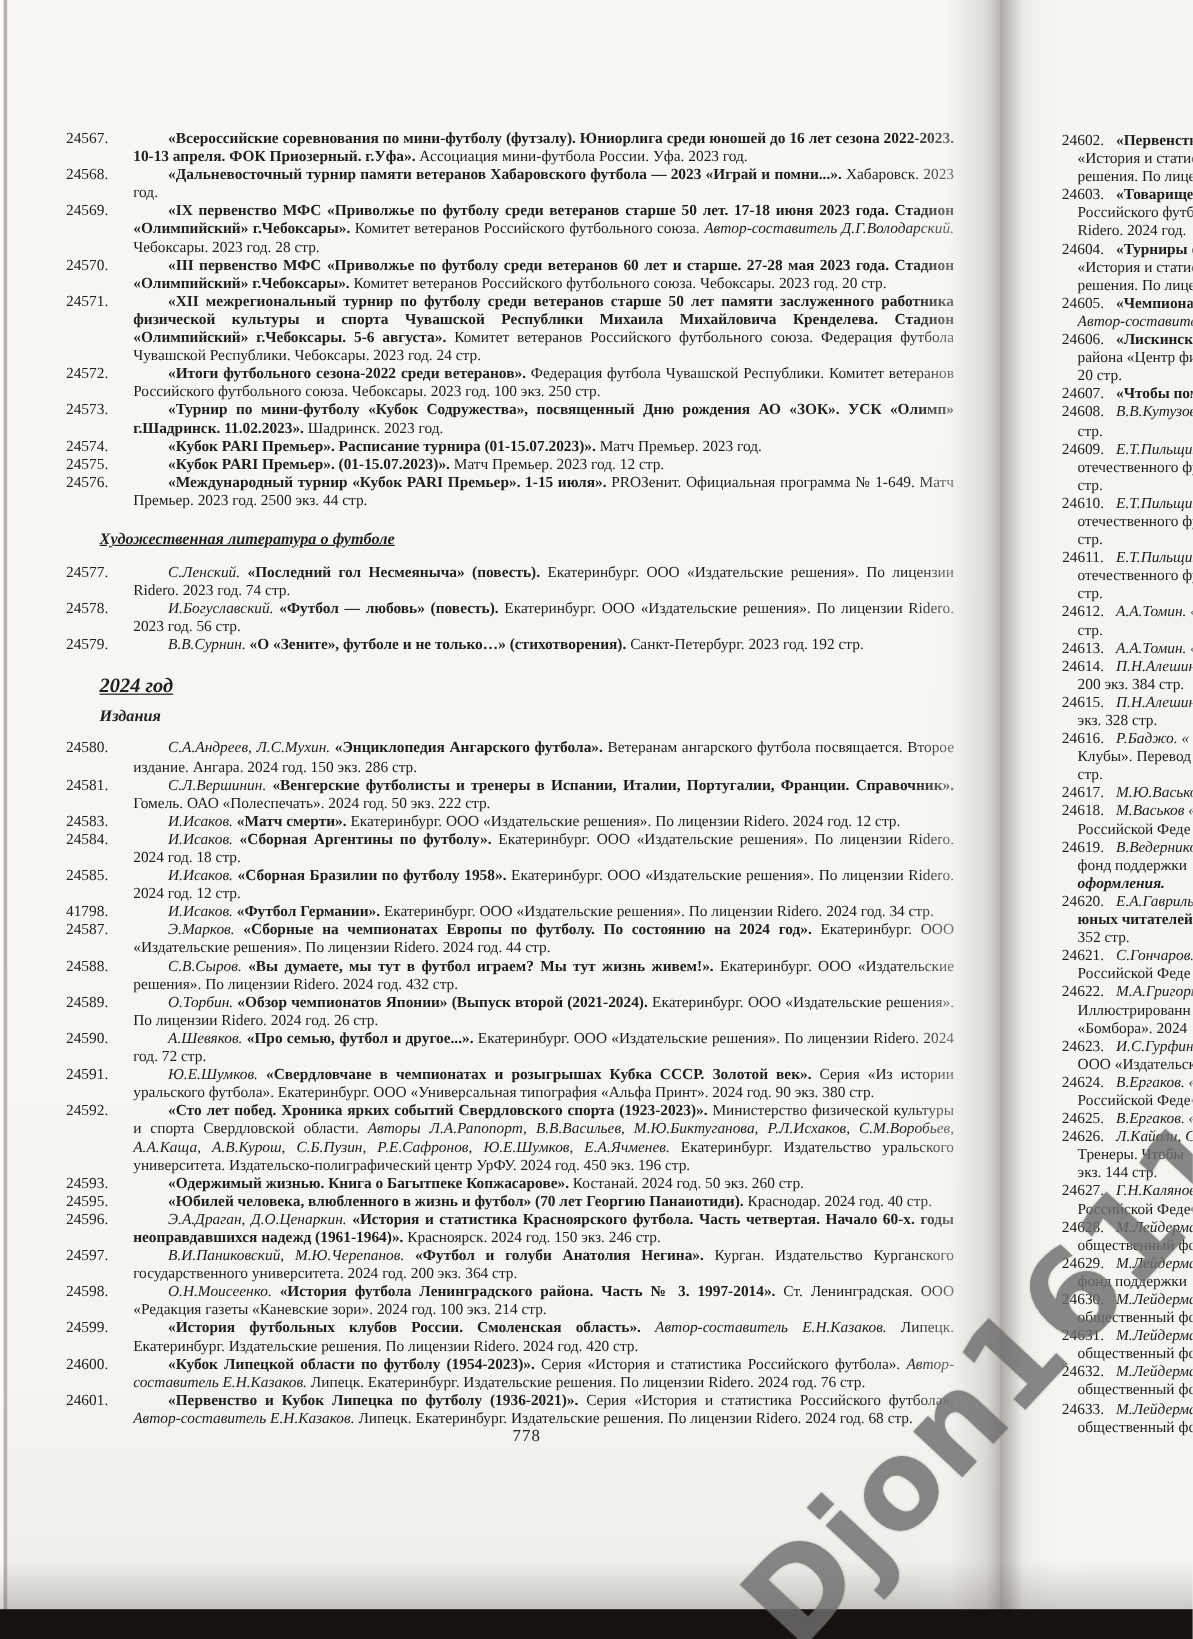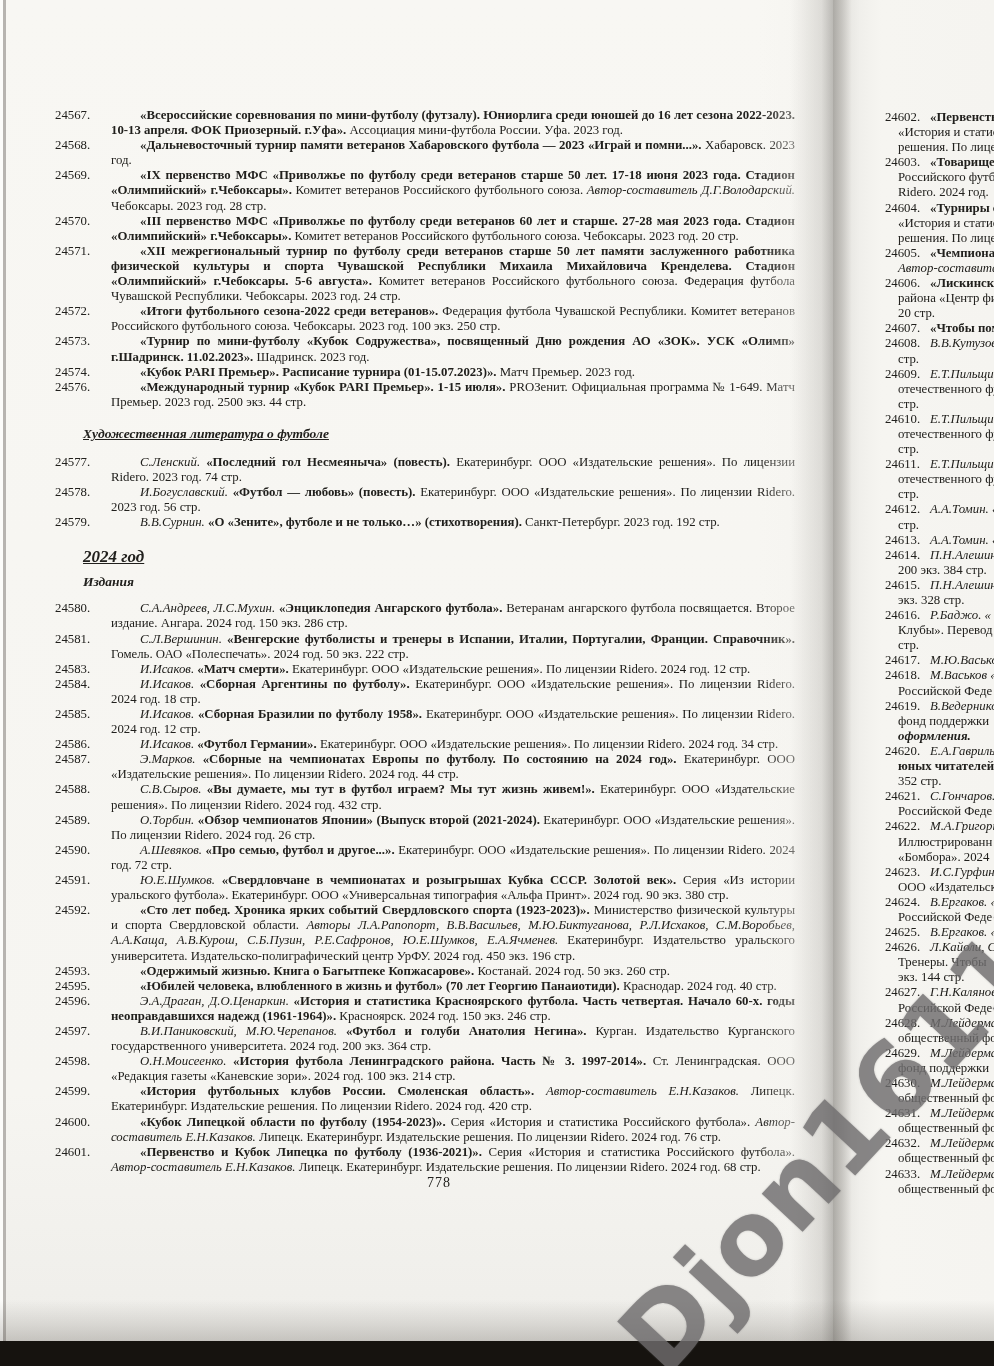--- a/index.html
+++ b/index.html
@@ -72,20 +72,21 @@
     <div class="lp-content">
       <div>
           <p class="entry"><span class="num">24567.</span><span class="b">«Всероссийские соревнования по мини-футболу (футзалу). Юниорлига среди юношей до 16 лет сезона 2022-2023. 10-13 апреля. ФОК Приозерный. г.Уфа».</span><span> Ассоциация мини-футбола России. Уфа. 2023 год.</span></p>
           <p class="entry"><span class="num">24568.</span><span class="b">«Дальневосточный турнир памяти ветеранов Хабаровского футбола — 2023 «Играй и помни...».</span><span> Хабаровск. 2023 год.</span></p>
           <p class="entry"><span class="num">24569.</span><span class="b">«IX первенство МФС «Приволжье по футболу среди ветеранов старше 50 лет. 17-18 июня 2023 года. Стадион «Олимпийский» г.Чебоксары».</span><span> Комитет ветеранов Российского футбольного союза.</span><span class="i"> Автор-составитель Д.Г.Володарский.</span><span> Чебоксары. 2023 год. 28 стр.</span></p>
           <p class="entry"><span class="num">24570.</span><span class="b">«III первенство МФС «Приволжье по футболу среди ветеранов 60 лет и старше. 27-28 мая 2023 года. Стадион «Олимпийский» г.Чебоксары».</span><span> Комитет ветеранов Российского футбольного союза. Чебоксары. 2023 год. 20 стр.</span></p>
           <p class="entry"><span class="num">24571.</span><span class="b">«XII межрегиональный турнир по футболу среди ветеранов старше 50 лет памяти заслуженного работника физической культуры и спорта Чувашской Республики Михаила Михайловича Кренделева. Стадион «Олимпийский» г.Чебоксары. 5-6 августа».</span><span> Комитет ветеранов Российского футбольного союза. Федерация футбола Чувашской Республики. Чебоксары. 2023 год. 24 стр.</span></p>
           <p class="entry"><span class="num">24572.</span><span class="b">«Итоги футбольного сезона-2022 среди ветеранов».</span><span> Федерация футбола Чувашской Республики. Комитет ветеранов Российского футбольного союза. Чебоксары. 2023 год. 100 экз. 250 стр.</span></p>
           <p class="entry"><span class="num">24573.</span><span class="b">«Турнир по мини-футболу «Кубок Содружества», посвященный Дню рождения АО «ЗОК». УСК «Олимп» г.Шадринск. 11.02.2023».</span><span> Шадринск. 2023 год.</span></p>
           <p class="entry"><span class="num">24574.</span><span class="b">«Кубок PARI Премьер». Расписание турнира (01-15.07.2023)».</span><span> Матч Премьер. 2023 год.</span></p>
+          <p class="entry"><span class="num">24575.</span><span class="b">«Кубок PARI Премьер». (01-15.07.2023)».</span><span> Матч Премьер. 2023 год. 12 стр.</span></p>
           <p class="entry"><span class="num">24576.</span><span class="b">«Международный турнир «Кубок PARI Премьер». 1-15 июля».</span><span> PROЗенит. Официальная программа № 1-649. Матч Премьер. 2023 год. 2500 экз. 44 стр.</span></p>
         </div>
 
       <div class="h-fiction">Художественная литература о футболе</div>
 
       <div>
           <p class="entry"><span class="num">24577.</span><span class="i">С.Ленский.</span><span class="b"> «Последний гол Несмеяныча» (повесть).</span><span> Екатеринбург. ООО «Издательские решения». По лицензии Ridero. 2023 год. 74 стр.</span></p>
           <p class="entry"><span class="num">24578.</span><span class="i">И.Богуславский.</span><span class="b"> «Футбол — любовь» (повесть).</span><span> Екатеринбург. ООО «Издательские решения». По лицензии Ridero. 2023 год. 56 стр.</span></p>
           <p class="entry"><span class="num">24579.</span><span class="i">В.В.Сурнин.</span><span class="b"> «О «Зените», футболе и не только…» (стихотворения).</span><span> Санкт-Петербург. 2023 год. 192 стр.</span></p>
         </div>
@@ -93,21 +94,21 @@
       <div class="h-year">2024 год</div>
 
       <div class="h-izdaniya">Издания</div>
 
       <div>
           <p class="entry"><span class="num">24580.</span><span class="i">С.А.Андреев, Л.С.Мухин.</span><span class="b"> «Энциклопедия Ангарского футбола».</span><span> Ветеранам ангарского футбола посвящается. Второе издание. Ангара. 2024 год. 150 экз. 286 стр.</span></p>
           <p class="entry"><span class="num">24581.</span><span class="i">С.Л.Вершинин.</span><span class="b"> «Венгерские футболисты и тренеры в Испании, Италии, Португалии, Франции. Справочник».</span><span> Гомель. ОАО «Полеспечать». 2024 год. 50 экз. 222 стр.</span></p>
           <p class="entry"><span class="num">24583.</span><span class="i">И.Исаков.</span><span class="b"> «Матч смерти».</span><span> Екатеринбург. ООО «Издательские решения». По лицензии Ridero. 2024 год. 12 стр.</span></p>
           <p class="entry"><span class="num">24584.</span><span class="i">И.Исаков.</span><span class="b"> «Сборная Аргентины по футболу».</span><span> Екатеринбург. ООО «Издательские решения». По лицензии Ridero. 2024 год. 18 стр.</span></p>
           <p class="entry"><span class="num">24585.</span><span class="i">И.Исаков.</span><span class="b"> «Сборная Бразилии по футболу 1958».</span><span> Екатеринбург. ООО «Издательские решения». По лицензии Ridero. 2024 год. 12 стр.</span></p>
-          <p class="entry"><span class="num">24586.</span><span class="i">И.Исаков.</span><span class="b"> «Футбол Германии».</span><span> Екатеринбург. ООО «Издательские решения». По лицензии Ridero. 2024 год. 34 стр.</span></p>
+          <p class="entry"><span class="num">41798.</span><span class="i">И.Исаков.</span><span class="b"> «Футбол Германии».</span><span> Екатеринбург. ООО «Издательские решения». По лицензии Ridero. 2024 год. 34 стр.</span></p>
           <p class="entry"><span class="num">24587.</span><span class="i">Э.Марков.</span><span class="b"> «Сборные на чемпионатах Европы по футболу. По состоянию на 2024 год».</span><span> Екатеринбург. ООО «Издательские решения». По лицензии Ridero. 2024 год. 44 стр.</span></p>
           <p class="entry"><span class="num">24588.</span><span class="i">С.В.Сыров.</span><span class="b"> «Вы думаете, мы тут в футбол играем? Мы тут жизнь живем!».</span><span> Екатеринбург. ООО «Издательские решения». По лицензии Ridero. 2024 год. 432 стр.</span></p>
           <p class="entry"><span class="num">24589.</span><span class="i">О.Торбин.</span><span class="b"> «Обзор чемпионатов Японии» (Выпуск второй (2021-2024).</span><span> Екатеринбург. ООО «Издательские решения». По лицензии Ridero. 2024 год. 26 стр.</span></p>
           <p class="entry"><span class="num">24590.</span><span class="i">А.Шевяков.</span><span class="b"> «Про семью, футбол и другое...».</span><span> Екатеринбург. ООО «Издательские решения». По лицензии Ridero. 2024 год. 72 стр.</span></p>
           <p class="entry"><span class="num">24591.</span><span class="i">Ю.Е.Шумков.</span><span class="b"> «Свердловчане в чемпионатах и розыгрышах Кубка СССР. Золотой век».</span><span> Серия «Из истории уральского футбола». Екатеринбург. ООО «Универсальная типография «Альфа Принт». 2024 год. 90 экз. 380 стр.</span></p>
           <p class="entry"><span class="num">24592.</span><span class="b">«Сто лет побед. Хроника ярких событий Свердловского спорта (1923-2023)».</span><span> Министерство физической культуры и спорта Свердловской области.</span><span class="i"> Авторы Л.А.Рапопорт, В.В.Васильев, М.Ю.Биктуганова, Р.Л.Исхаков, С.М.Воробьев, А.А.Каща, А.В.Курош, С.Б.Пузин, Р.Е.Сафронов, Ю.Е.Шумков, Е.А.Ячменев.</span><span> Екатеринбург. Издательство уральского университета. Издательско-полиграфический центр УрФУ. 2024 год. 450 экз. 196 стр.</span></p>
           <p class="entry"><span class="num">24593.</span><span class="b">«Одержимый жизнью. Книга о Багытпеке Копжасарове».</span><span> Костанай. 2024 год. 50 экз. 260 стр.</span></p>
           <p class="entry"><span class="num">24595.</span><span class="b">«Юбилей человека, влюбленного в жизнь и футбол» (70 лет Георгию Панаиотиди).</span><span> Краснодар. 2024 год. 40 стр.</span></p>
           <p class="entry"><span class="num">24596.</span><span class="i">Э.А.Драган, Д.О.Ценаркин.</span><span class="b"> «История и статистика Красноярского футбола. Часть четвертая. Начало 60-х. годы неоправдавшихся надежд (1961-1964)».</span><span> Красноярск. 2024 год. 150 экз. 246 стр.</span></p>
           <p class="entry"><span class="num">24597.</span><span class="i">В.И.Паниковский, М.Ю.Черепанов.</span><span class="b"> «Футбол и голуби Анатолия Негина».</span><span> Курган. Издательство Курганского государственного университета. 2024 год. 200 экз. 364 стр.</span></p>

